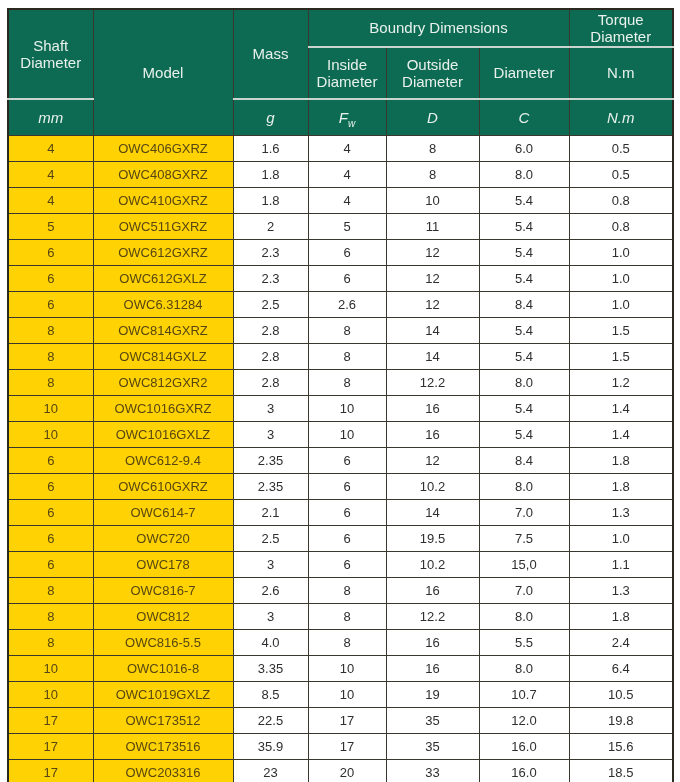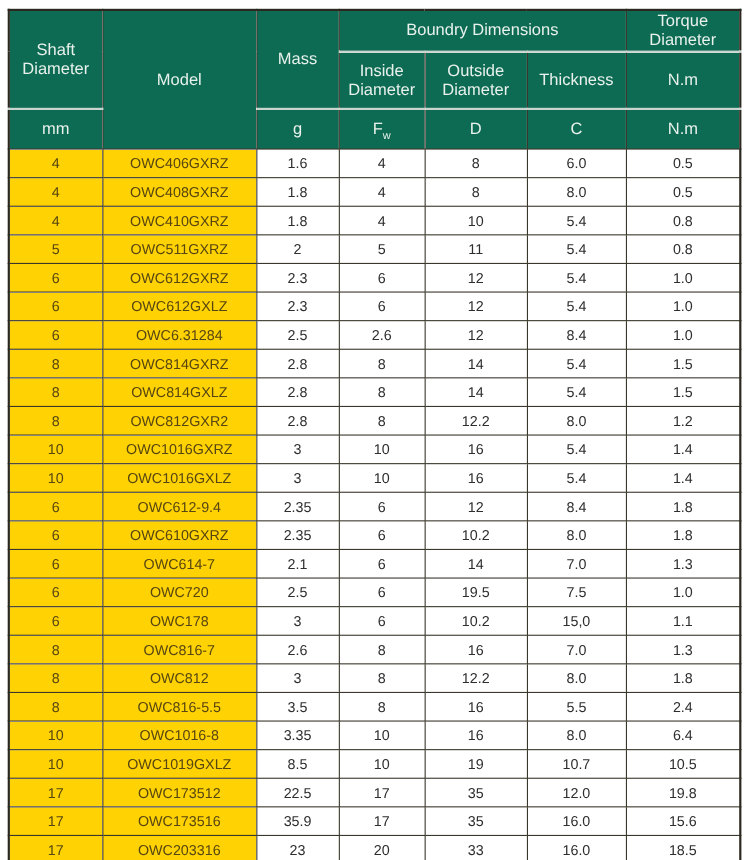--- a/index.html
+++ b/index.html
@@ -39,21 +39,21 @@
   }
   thead th{
     background:var(--green);
     color:var(--header-text);
     font-weight:400;
     font-size:15px;
     line-height:1.15;
   }
   tr.hr1 th{height:36px;}
   tr.hr2 th{height:50px;}
-  tr.hr3 th{height:35px;}
+  tr.hr3 th{height:35px;font-style:italic;}
   th.sep-b{border-bottom:2px solid var(--sep-light);}
   th sub{font-size:10px;line-height:0;}
   tbody td{
     height:25px;
     font-size:13px;
     background:#FFFFFF;
     color:var(--data-text);
     line-height:1;
   }
   tbody td.c-shaft,
@@ -80,21 +80,21 @@
       <tr class="hr1">
         <th rowspan="2" class="sep-b">Shaft Diameter</th>
         <th rowspan="3">Model</th>
         <th rowspan="2" class="sep-b">Mass</th>
         <th colspan="3" class="sep-b">Boundry Dimensions</th>
         <th class="sep-b">Torque Diameter</th>
       </tr>
       <tr class="hr2">
         <th class="sep-b">Inside Diameter</th>
         <th class="sep-b">Outside Diameter</th>
-        <th class="sep-b">Thickness</th>
+        <th class="sep-b">Diameter</th>
         <th class="sep-b">N.m</th>
       </tr>
       <tr class="hr3">
         <th>mm</th>
         <th>g</th>
         <th><span>F</span><sub>w</sub></th>
         <th>D</th>
         <th>C</th>
         <th>N.m</th>
       </tr>
@@ -267,21 +267,21 @@
           <td class="c-model">OWC812</td>
           <td class="c-mass">3</td>
           <td class="c-inside">8</td>
           <td class="c-outside">12.2</td>
           <td class="c-thickness">8.0</td>
           <td class="c-torque">1.8</td>
         </tr>
         <tr>
           <td class="c-shaft">8</td>
           <td class="c-model">OWC816-5.5</td>
-          <td class="c-mass">3.5</td>
+          <td class="c-mass">4.0</td>
           <td class="c-inside">8</td>
           <td class="c-outside">16</td>
           <td class="c-thickness">5.5</td>
           <td class="c-torque">2.4</td>
         </tr>
         <tr>
           <td class="c-shaft">10</td>
           <td class="c-model">OWC1016-8</td>
           <td class="c-mass">3.35</td>
           <td class="c-inside">10</td>

